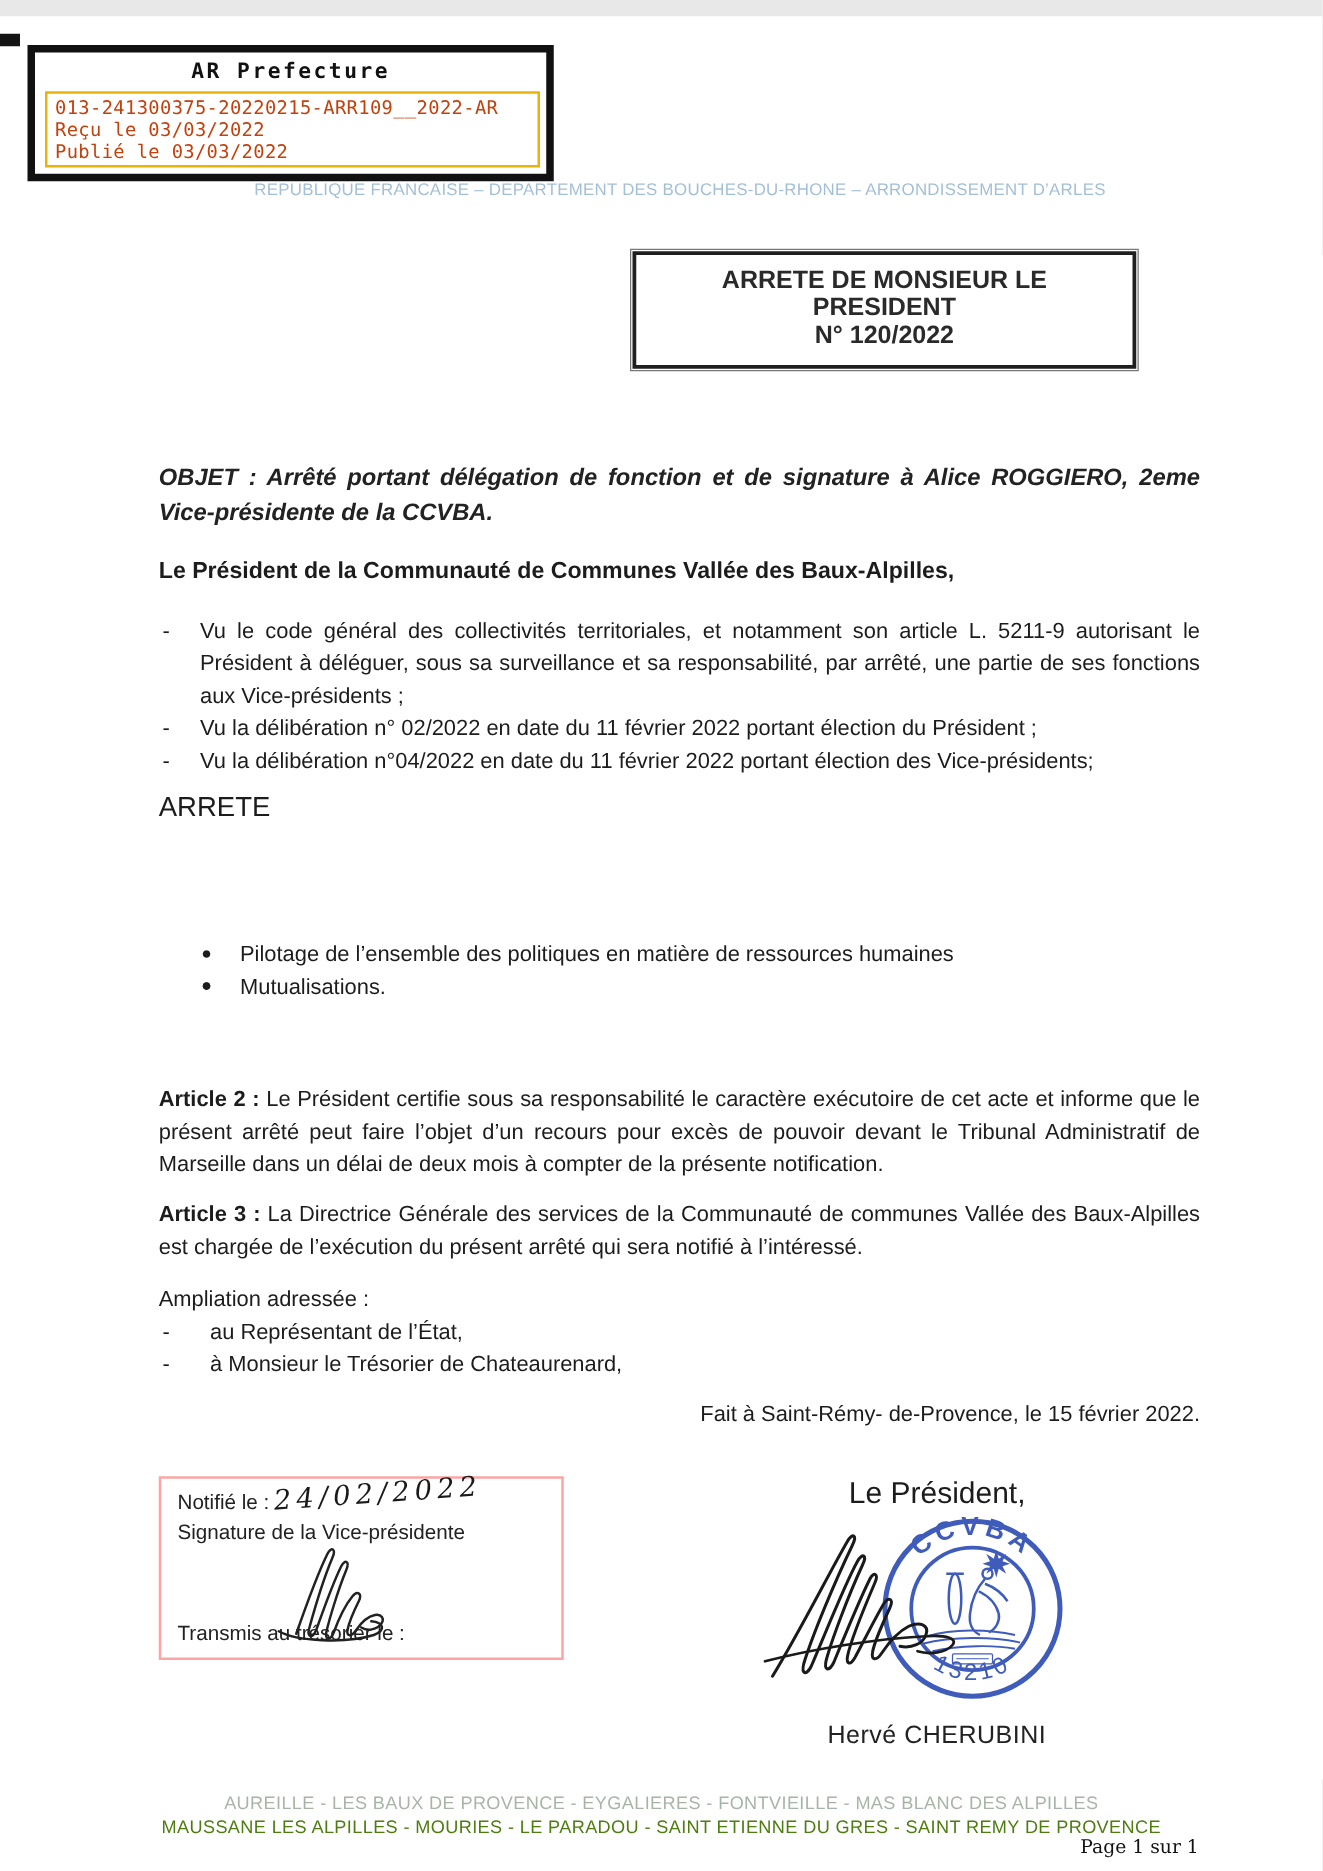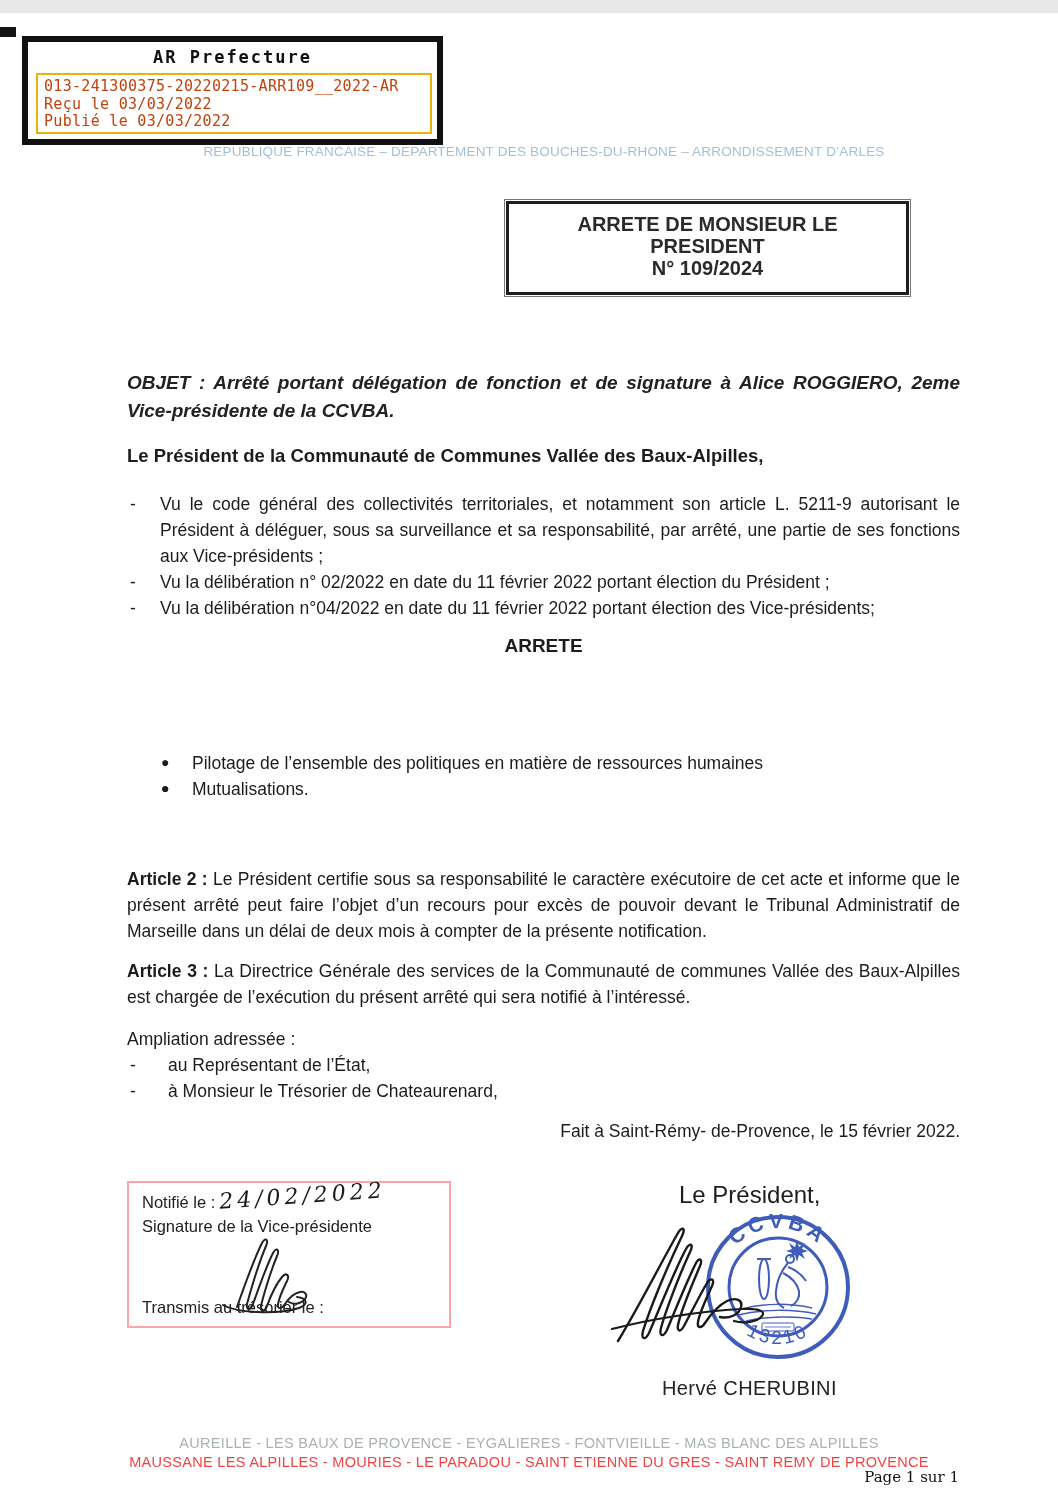--- a/index.html
+++ b/index.html
@@ -27,21 +27,21 @@
 
   
   .title-box{position:absolute;left:506px;top:188px;width:397px;height:88px;border:3px solid #1f1f1f;outline:1px solid #777;outline-offset:1px;background:#fff;z-index:2;}
   .title-box p{margin:9px 10px 0;text-align:center;font-weight:bold;font-size:20px;line-height:22px;color:#2a2a2a;}
   .title-box p+p{margin-top:0;}
 
   
   .blk{position:absolute;left:127px;width:833px;font-size:17.5px;line-height:26px;text-align:justify;}
   .objet{font-weight:bold;font-style:italic;font-size:19px;line-height:28px;color:#222;}
   .opening{font-weight:bold;font-size:18.5px;}
-  .heading-center{text-align:center;font-weight:bold;font-size:19px;}
+  .heading-center{font-weight:normal;font-size:22px;}
   .dash-item{position:relative;padding-left:33px;}
   .dash-item .marker{position:absolute;left:3px;top:0;}
   .dot-item{position:relative;padding-left:65px;}
   .dot-item .marker{position:absolute;left:34px;top:-1px;font-size:14px;}
   .amp-item{position:relative;padding-left:41px;}
   .amp-item .marker{position:absolute;left:3px;top:0;}
   .fait{text-align:right;}
   b.artlabel{font-weight:bold;}
 
   
@@ -54,21 +54,21 @@
 
   
   .president-title{position:absolute;left:679px;top:1168px;font-size:24px;color:#1c1c1c;z-index:2;}
   .stamp{position:absolute;left:702px;top:1198px;z-index:1;}
   .big-signature{position:absolute;left:606px;top:1196px;z-index:2;}
   .president-name{position:absolute;left:662px;top:1364px;font-size:20px;letter-spacing:.4px;color:#222;z-index:2;}
 
   
   .footer-line{position:absolute;left:0;right:0;text-align:center;font-size:14.5px;letter-spacing:.3px;}
   .footer-1{top:1422px;color:#a9b4a9;}
-  .footer-2{top:1441px;color:#ef4444;}
+  .footer-2{top:1441px;color:#4d7c0f;}
   .page-indicator{position:absolute;right:99px;top:1455px;font-family:"DejaVu Serif",serif;font-size:15px;color:#111;}
 </style>
 </head>
 <body>
 
 <div class="page">
 
   <div class="corner-mark"></div>
 
   <div class="ar-box">
@@ -78,21 +78,21 @@
       <div>Reçu le 03/03/2022</div>
       <div>Publié le 03/03/2022</div>
     </div>
   </div>
 
   <div class="republique">REPUBLIQUE FRANCAISE – DEPARTEMENT DES BOUCHES-DU-RHONE – ARRONDISSEMENT D’ARLES</div>
 
 
   <div class="title-box">
     <p>ARRETE DE MONSIEUR LE PRESIDENT</p>
-    <p>N° 109/2024</p>
+    <p>N° 120/2022</p>
   </div>
 
   <div class="blk objet" style="top:356px;">OBJET : Arrêté portant délégation de fonction et de signature à Alice ROGGIERO, 2eme Vice-présidente de la CCVBA.</div>
 
   <div class="blk opening" style="top:430px;">Le Président de la Communauté de Communes Vallée des Baux-Alpilles,</div>
 
   <div class="blk" style="top:478px;">
     <div class="dash-item">
       <span class="marker">-</span>
       <span>Vu le code général des collectivités territoriales, et notamment son article L. 5211-9 autorisant le Président à déléguer, sous sa surveillance et sa responsabilité, par arrêté, une partie de ses fonctions aux Vice-présidents ;</span>

